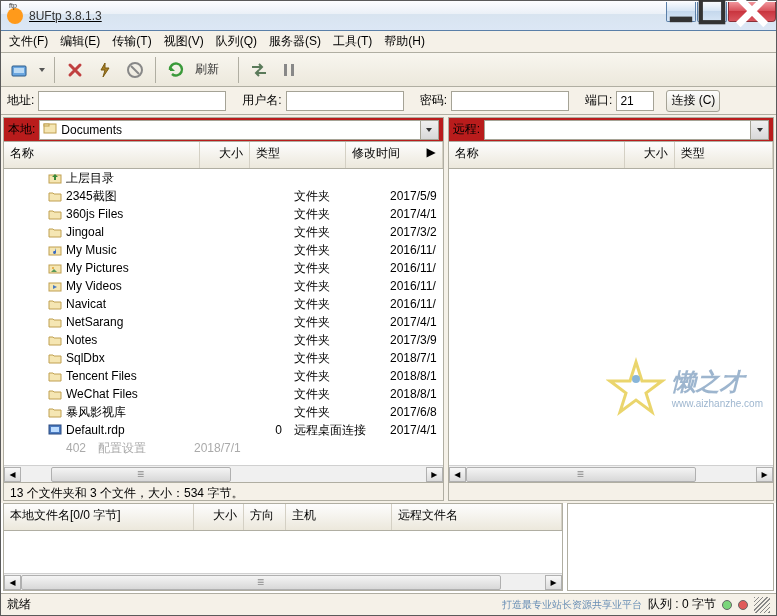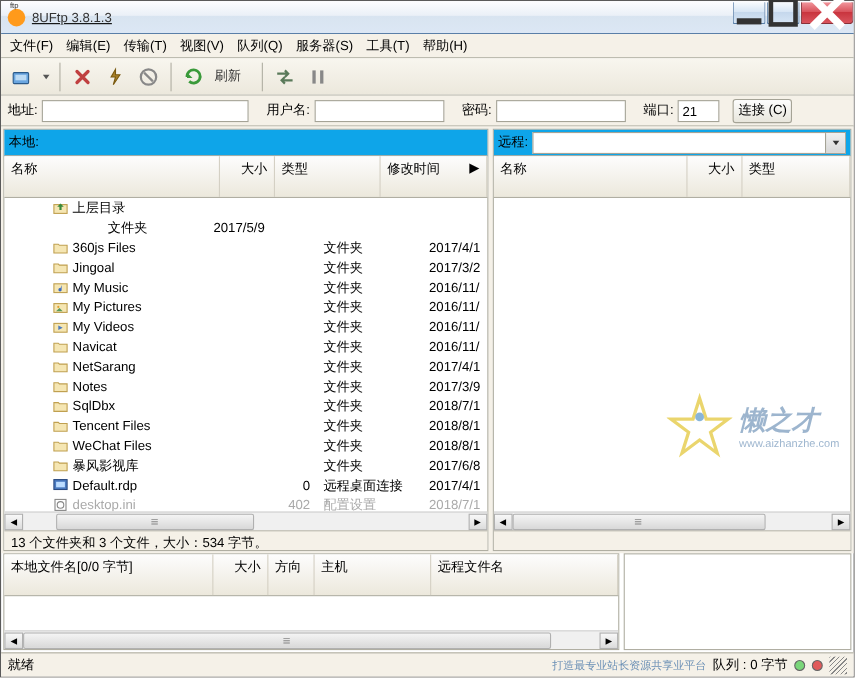--- a/index.html
+++ b/index.html
@@ -24,25 +24,25 @@
 .tdrop svg { width:8px; height:8px; }
 .refresh-lbl { color: #333; margin-left: 2px; margin-right: 12px; }
 .connbar { height: 28px; background: #f5f1e8; border-bottom: 1px solid #b0aea2; display: flex; align-items: center; padding: 0 6px; gap: 4px; }
 .connbar label { color: #000; }
 .connbar input { height: 20px; border: 1px solid #a5a396; background: #fff; padding: 0 3px; }
 .connbtn { height: 22px; padding: 0 4px; background: linear-gradient(#fdfdfd,#e8e6dc); border: 1px solid #a5a396; border-radius: 3px; }
 .panes { flex: 1; display: flex; background: #f5f1e8; min-height: 0; }
 .pane { display: flex; flex-direction: column; border: 1px solid #b0aea2; margin: 2px; background: #fff; }
 .pane.left { flex: 0 0 436px; }
 .pane.right { flex: 1; }
-.pathrow { height: 24px; display: flex; align-items: center; padding: 0 4px; background: #0ea5e9; gap: 4px; border-bottom: 1px solid #b0aea2; }
+.pathrow { height: 24px; display: flex; align-items: center; padding: 0 4px; background: #b91c1c; gap: 4px; border-bottom: 1px solid #b0aea2; }
 .pathrow label { color: #000; }
 .pathcombo { flex: 1; height: 20px; border: 1px solid #a5a396; background: #fff; display: flex; align-items: center; padding: 0 3px; position: relative; }
 .pathcombo .cbtn { position: absolute; right: 0; top: 0; width: 18px; height: 100%; background: linear-gradient(#f0f0f0,#d8d8d8); border-left: 1px solid #a5a396; display:flex; align-items:center; justify-content:center; }
-.gridhead { height: 38px; display: flex; background: linear-gradient(#fdfdfd,#ece8dc); border-bottom: 1px solid #b0aea2; }
+.gridhead { height: 27px; display: flex; background: linear-gradient(#fdfdfd,#ece8dc); border-bottom: 1px solid #b0aea2; }
 .ghcell { border-right: 1px solid #d4d0c4; padding: 3px 6px; color: #000; overflow: hidden; white-space: nowrap; }
 .gridbody { flex: 1; overflow: hidden; position: relative; padding-left: 38px; }
 .row { height: 18px; display: flex; align-items: center; padding: 0 0; }
 .cell { padding: 0 6px; overflow: hidden; white-space: nowrap; text-overflow: clip; }
 .icon-folder { width: 14px; height: 12px; display: inline-block; margin-right: 4px; vertical-align: -2px; }
 .icon-folder svg, .icon-up svg, .icon-file svg { width: 14px; height: 12px; }
 .hscroll { height: 17px; background: #f0f0f0; border-top: 1px solid #d0d0d0; display: flex; align-items: center; position: relative; }
 .hsbtn { width: 17px; height: 15px; background: linear-gradient(#f8f8f8,#dcdcdc); border: 1px solid #b0b0b0; display:flex; align-items:center; justify-content:center; }
 .hsthumb { width: 180px; height: 15px; background: linear-gradient(#f4f4f4,#d8d8d8); border: 1px solid #b0b0b0; border-radius: 2px; margin-left: 30px; display:flex; align-items:center; justify-content:center; color:#888; letter-spacing:1px; }
 .statusline { height: 18px; padding: 2px 6px; background: #f5f1e8; border-top: 1px solid #b0aea2; color: #000; }
@@ -159,38 +159,53 @@
     <input type="password" style="width: 118px;">
     <label style="margin-left:12px">端口:</label>
     <input style="width: 38px;" value="21">
     <button class="connbtn" style="margin-left:8px">连接 (C)</button>
   </div>
 
   <div class="panes">
     <div class="pane left">
       <div class="pathrow">
         <label>本地:</label>
+        <div class="pathcombo">
+          <span><svg width="14" height="12" viewBox="0 0 14 12">
+                <rect x="1" y="2" width="12" height="9" fill="#f5e6b3" stroke="#c0a050"></rect>
+                <rect x="1" y="2" width="5" height="2" fill="#f5e6b3" stroke="#c0a050"></rect>
+              </svg></span>
+          <span style="margin-left:4px">Documents</span>
+          <div class="cbtn">
+              <svg width="8" height="8" viewBox="0 0 8 8">
+                <path d="M1 2 L4 6 L7 2 Z" fill="#333"></path>
+              </svg>
+            </div>
+        </div>
       </div>
       <div class="gridhead">
         <div class="ghcell" style="width:196px">名称</div>
         <div class="ghcell" style="width:50px;text-align:right">大小</div>
         <div class="ghcell" style="width:96px">类型</div>
         <div class="ghcell" style="flex:1"><span>修改时间</span> <span style="float:right">▶</span></div>
       </div>
       <div class="gridbody" id="localrows">
           <div class="row">
             <div class="cell" style="width:196px"><span class="icon-folder"><svg width="14" height="12" viewBox="0 0 14 12">
                   <rect x="1" y="3" width="12" height="8" fill="#f5e6b3" stroke="#c0a050"></rect>
                   <path d="M7 2 L4 5 L6 5 L6 8 L8 8 L8 5 L10 5 Z" fill="#3a8a3a"></path>
                 </svg></span>上层目录</div>
             <div class="cell" style="width:50px;text-align:right"></div>
             <div class="cell" style="width:96px"></div>
             <div class="cell" style="flex:1"></div>
           </div>
           <div class="row">
+            <div class="cell" style="width:196px"><span class="icon-folder"><svg width="14" height="12" viewBox="0 0 14 12">
+                  <path d="M1 3 L5 3 L6 4 L13 4 L13 11 L1 11 Z" fill="#f5e6b3" stroke="#c0a050"></path>
+                </svg></span>2345截图</div>
             <div class="cell" style="width:50px;text-align:right"></div>
             <div class="cell" style="width:96px">文件夹</div>
             <div class="cell" style="flex:1">2017/5/9</div>
           </div>
           <div class="row">
             <div class="cell" style="width:196px"><span class="icon-folder"><svg width="14" height="12" viewBox="0 0 14 12">
                   <path d="M1 3 L5 3 L6 4 L13 4 L13 11 L1 11 Z" fill="#f5e6b3" stroke="#c0a050"></path>
                 </svg></span>360js Files</div>
             <div class="cell" style="width:50px;text-align:right"></div>
             <div class="cell" style="width:96px">文件夹</div>
@@ -291,24 +306,20 @@
           <div class="row">
             <div class="cell" style="width:196px"><span class="icon-folder"><svg width="14" height="12" viewBox="0 0 14 12">
                   <rect x="1" y="1" width="12" height="9" fill="#4a7ac0" stroke="#2a4a80"></rect>
                   <rect x="3" y="3" width="8" height="5" fill="#bcdcff"></rect>
                 </svg></span>Default.rdp</div>
             <div class="cell" style="width:50px;text-align:right">0</div>
             <div class="cell" style="width:96px">远程桌面连接</div>
             <div class="cell" style="flex:1">2017/4/1</div>
           </div>
           <div class="row faded">
-            <div class="cell" style="width:196px"><span class="icon-folder"><svg width="14" height="12" viewBox="0 0 14 12">
-                  <rect x="2" y="1" width="10" height="10" fill="#fff" stroke="#888"></rect>
-                  <circle cx="7" cy="6" r="3" fill="none" stroke="#888"></circle>
-                </svg></span>desktop.ini</div>
             <div class="cell" style="width:50px;text-align:right">402</div>
             <div class="cell" style="width:96px">配置设置</div>
             <div class="cell" style="flex:1">2018/7/1</div>
           </div>
         </div>
       <div class="hscroll">
         <div class="hsbtn">◂</div>
         <div class="hsthumb">≡</div>
         <div class="hsbtn" style="margin-left:auto">▸</div>
       </div>

